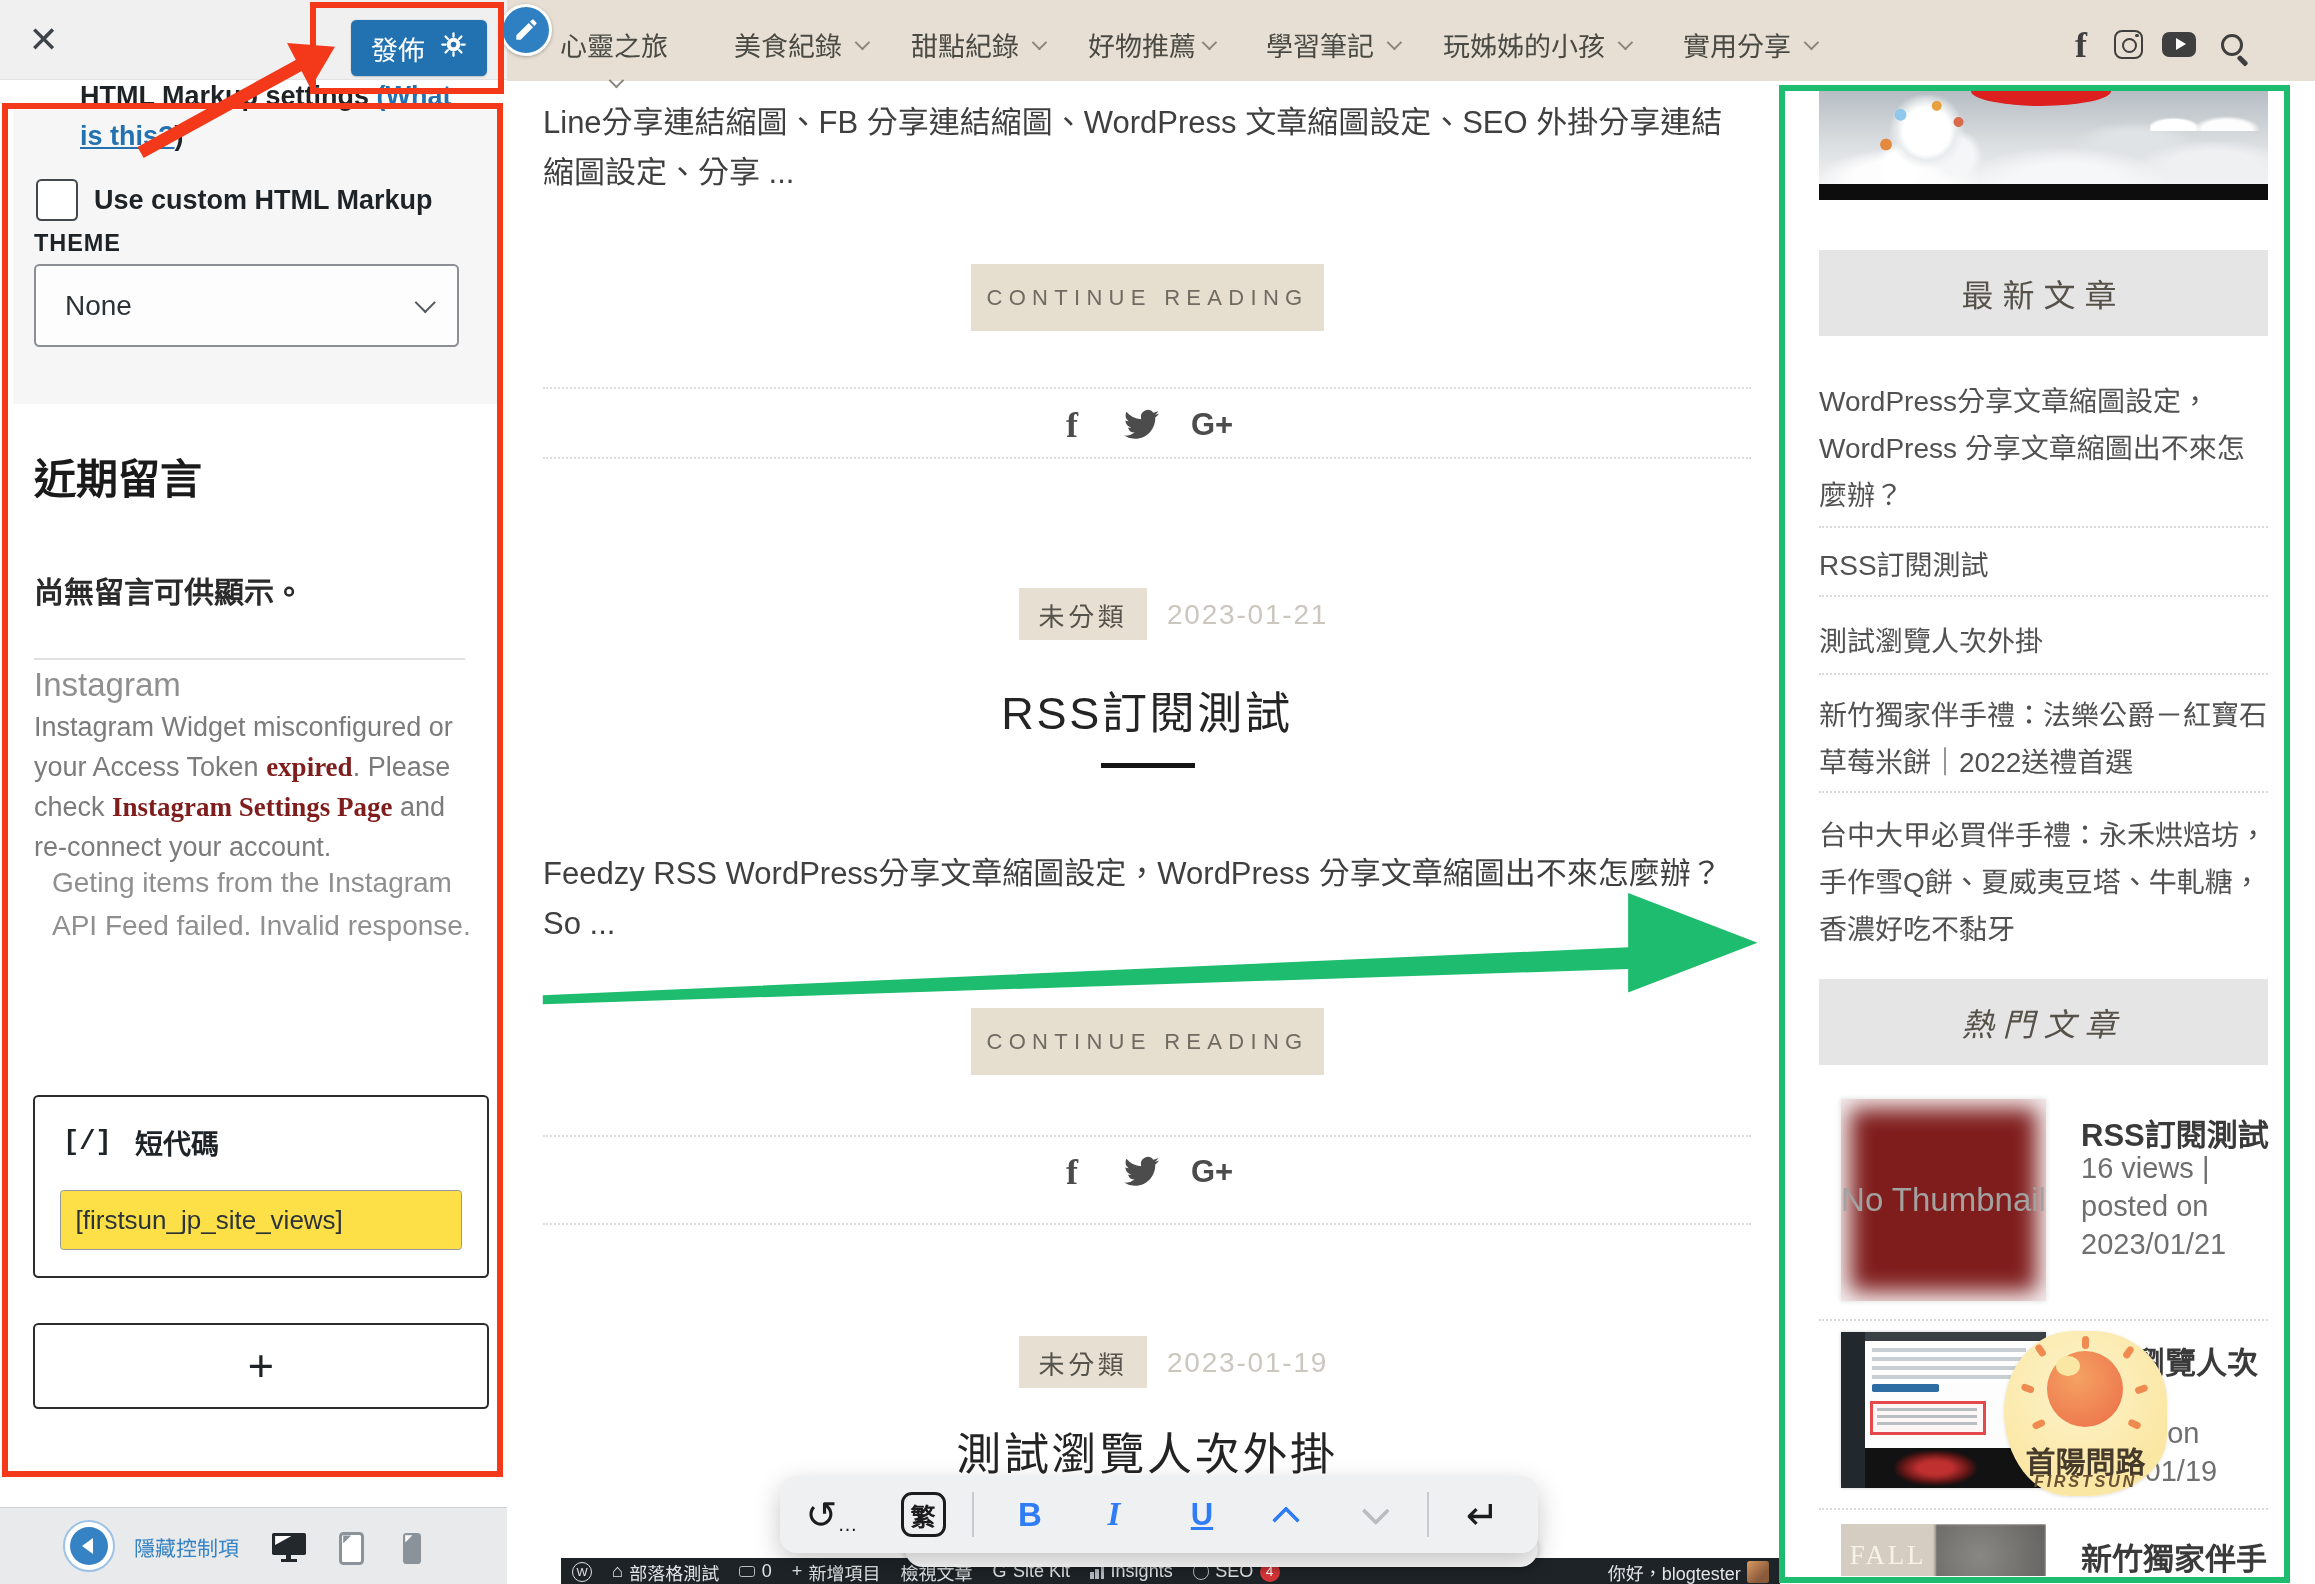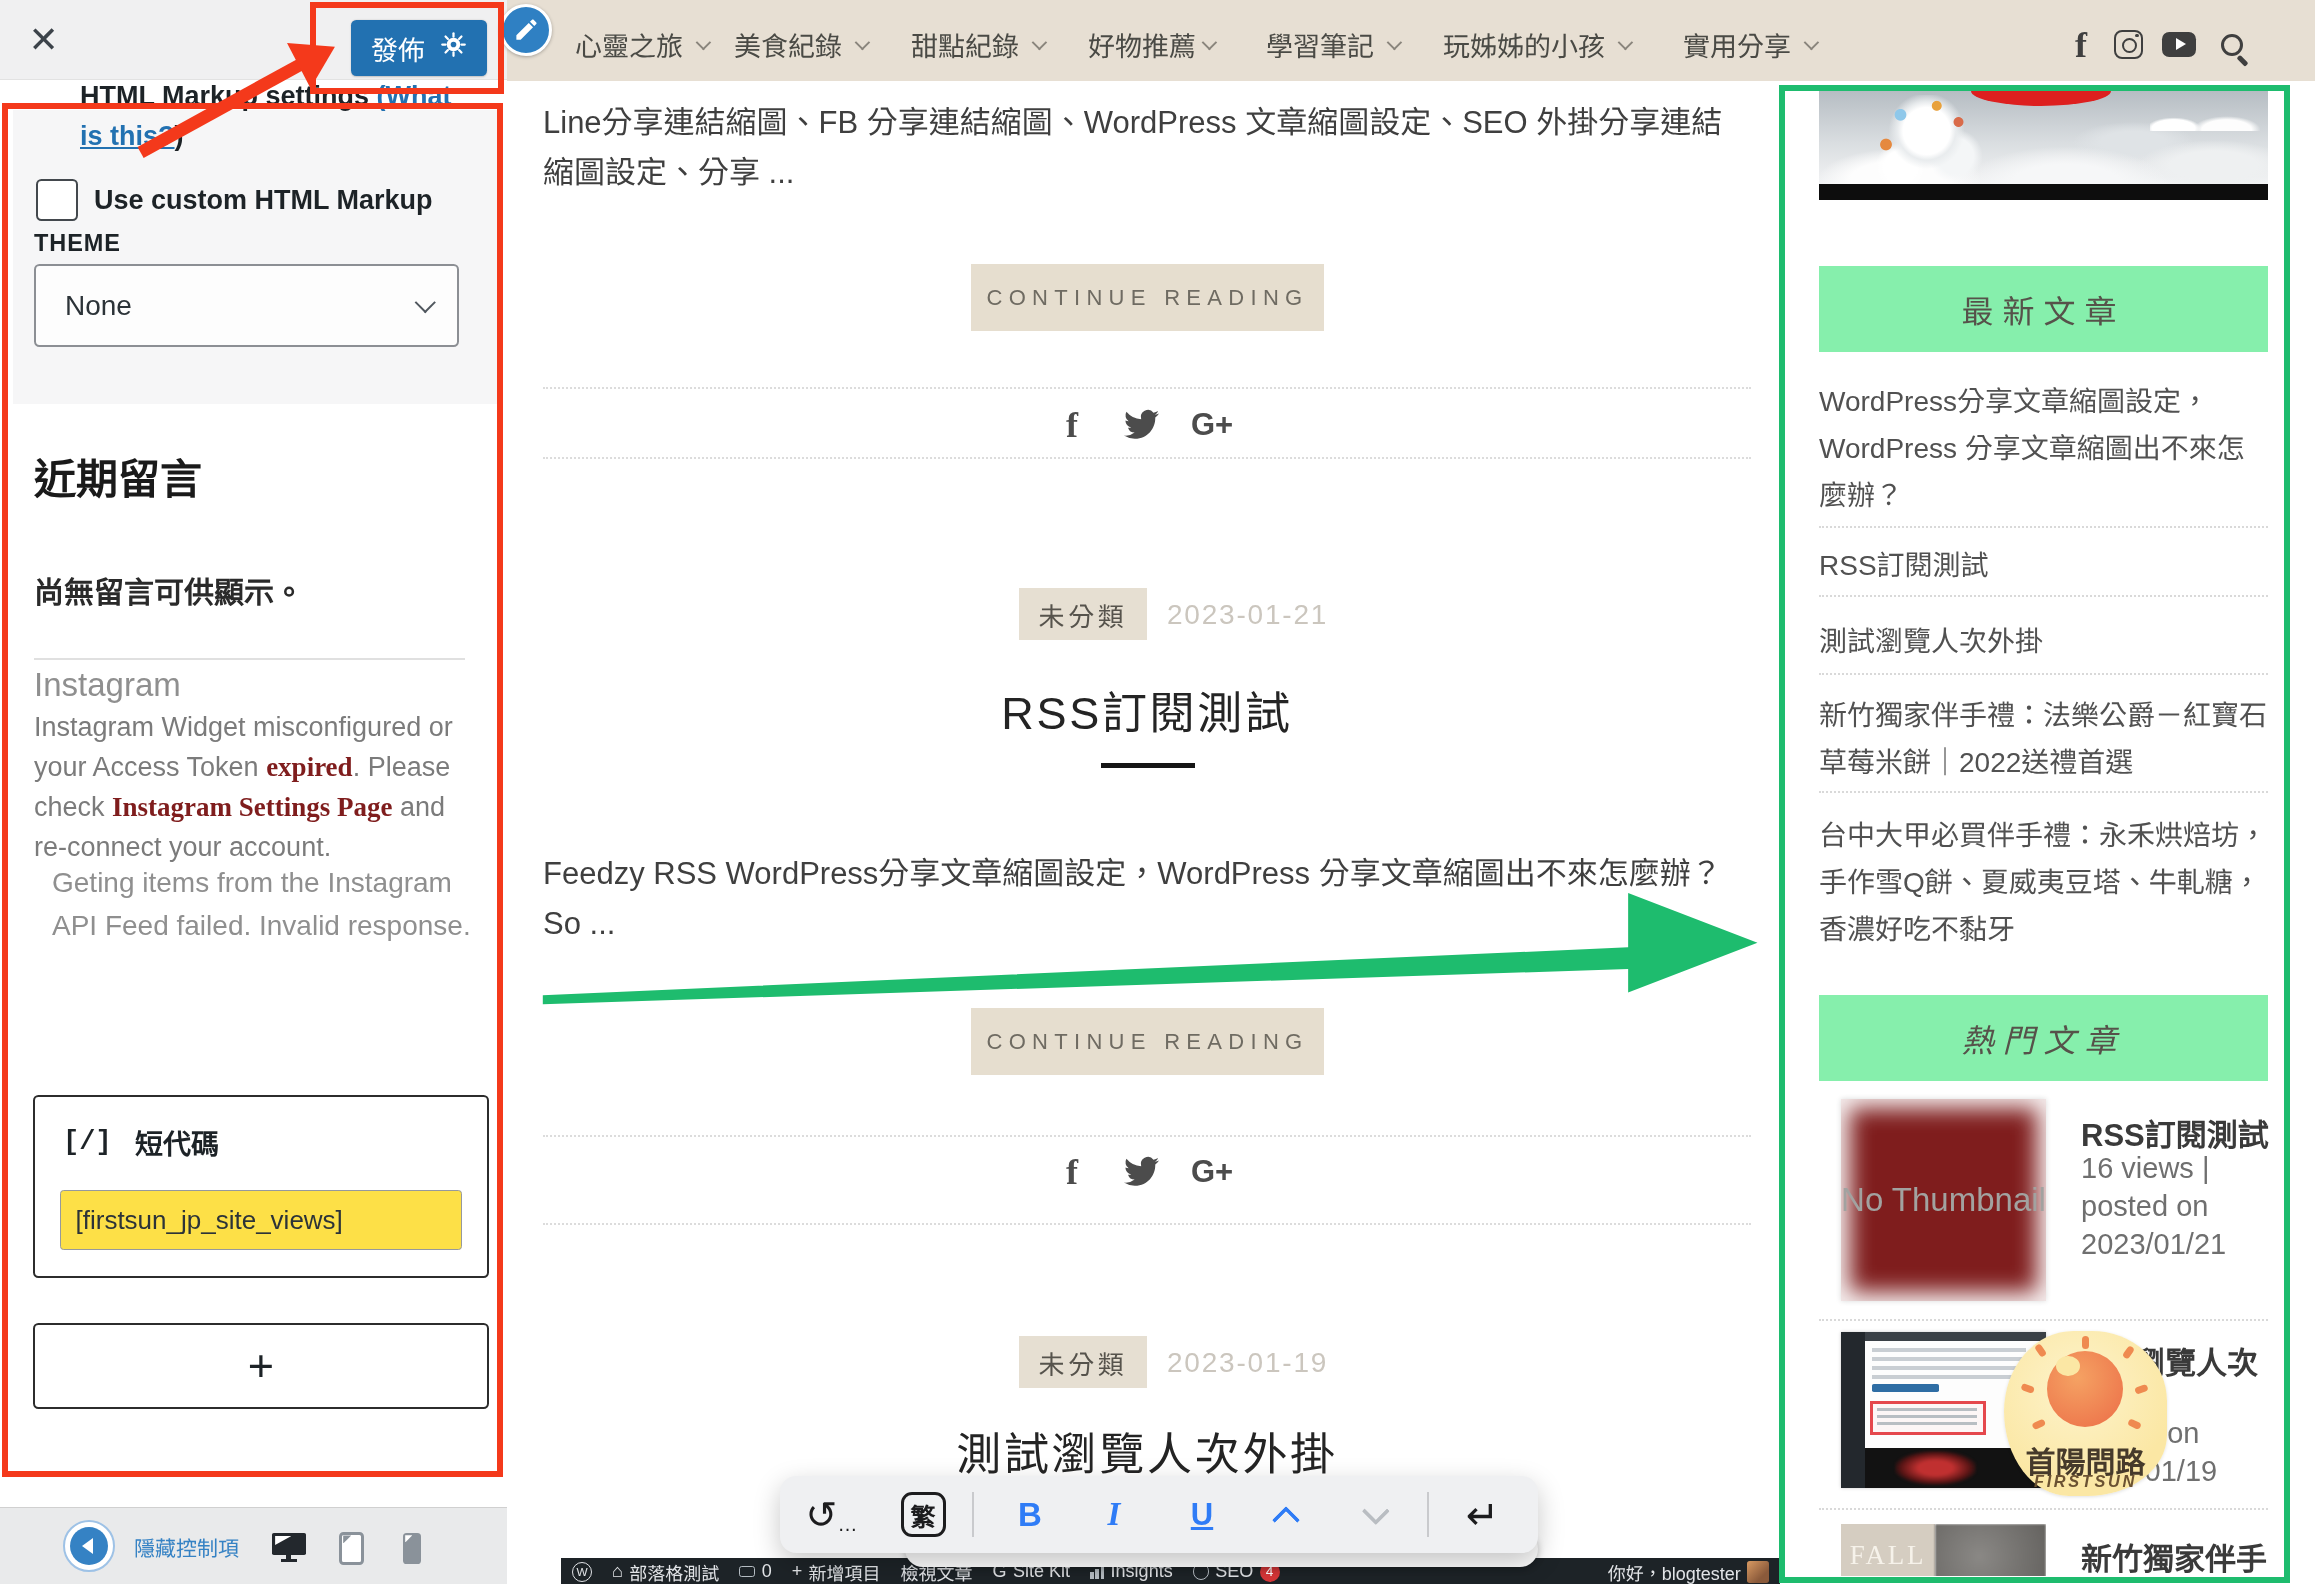--- a/index.html
+++ b/index.html
@@ -116,21 +116,21 @@
       radial-gradient(circle at 48% 40%, #ffffff 0 23.5px, #e9ecee 29px, rgba(0,0,0,0) 38px),
       radial-gradient(circle at 68% 68%, #f4f6f7 0 18px, rgba(0,0,0,0) 27px),
       radial-gradient(circle at 30% 80%, #ffffff 0 16.3px, rgba(0,0,0,0) 25px); }
   .hero-peaks { position:absolute; right:0; top:12.7px; width:118px; height:27px;
     background:
       linear-gradient(#fff,#fff) 0 0/0 0,
       radial-gradient(ellipse 36px 14.5px at 20% 90%, #fff 60%, rgba(0,0,0,0) 75%),
       radial-gradient(ellipse 45px 18px at 65% 95%, #fdfdfd 55%, rgba(0,0,0,0) 75%);
   }
   .hero-blackbar { left:33px; top:93px; width:449px; height:16.3px; background:#0d0d0d; }
-  .sb-header { left:33px; width:449px; height:86px; background:#86efac; display:flex; align-items:center; justify-content:center; font-size:32px; letter-spacing:9px; color:#56524a;margin-top:16px; }
+  .sb-header { left:33px; width:449px; height:86px; background:#e5e5e5; display:flex; align-items:center; justify-content:center; font-size:32px; letter-spacing:9px; color:#56524a; }
   .sb-link { left:33px; width:452px; font-size:28px; line-height:47px; color:#515151; cursor:pointer; }
   .sb-dotted { left:33px; width:449px; border-top:2.7px dotted #d9d9d9; }
   .nothumb { left:55px; top:1008px; width:205px; height:202px; background:#7f1d1d; box-shadow:inset 0 0 22px 9px rgba(255,255,255,.95), 0 0 5.4px rgba(0,0,0,.15); display:flex; align-items:center; justify-content:center; text-align:center; font-size:33px; line-height:40px; color:#a2a2a0; }
   .pop-title { font-size:31px; font-weight:bold; color:#3a3a3a; cursor:pointer; }
   .pop-meta { font-size:29px; line-height:38px; color:#6f6f6f; }
   .mini-shot { left:55px; top:1241px; width:205px; height:156px; background:#fdfdfd; overflow:hidden; box-shadow:0 0 3.6px rgba(0,0,0,.2); }
   .ms-side { position:absolute; left:0; top:0; width:23.5px; height:156px; background:#23282d; }
   .ms-top { position:absolute; left:0; top:0; width:205px; height:9px; background:#3a4046; }
   .ms-lines { position:absolute; left:31px; top:16.3px; width:154px; height:33px; background:repeating-linear-gradient(#c9ced3 0 3.6px, rgba(0,0,0,0) 3.6px 9px); }
   .ms-blue { position:absolute; left:31px; top:52px; width:67px; height:8.1px; background:#2e6da4; border-radius:1.8px; }
@@ -226,21 +226,21 @@
     </span>
 </div>
 <div class="abs dev-btn" style="left:329px;">
     <span class="tab-ic"></span>
   </div>
 <div class="abs dev-btn" style="left:389px;">
     <span class="pho-ic"></span>
   </div>
 
 <div class="abs site-nav"></div>
-<div class="abs nav-item" style="left:575px;">
+<div class="abs nav-item" style="left:560px;flex-direction:column;">
     <span>心靈之旅</span>
     <span class="nav-chev"></span>
   </div>
 <div class="abs nav-item" style="left:734px;">
     <span>美食紀錄</span>
     <span class="nav-chev"></span>
   </div>
 <div class="abs nav-item" style="left:911px;">
     <span>甜點紀錄</span>
     <span class="nav-chev"></span>

